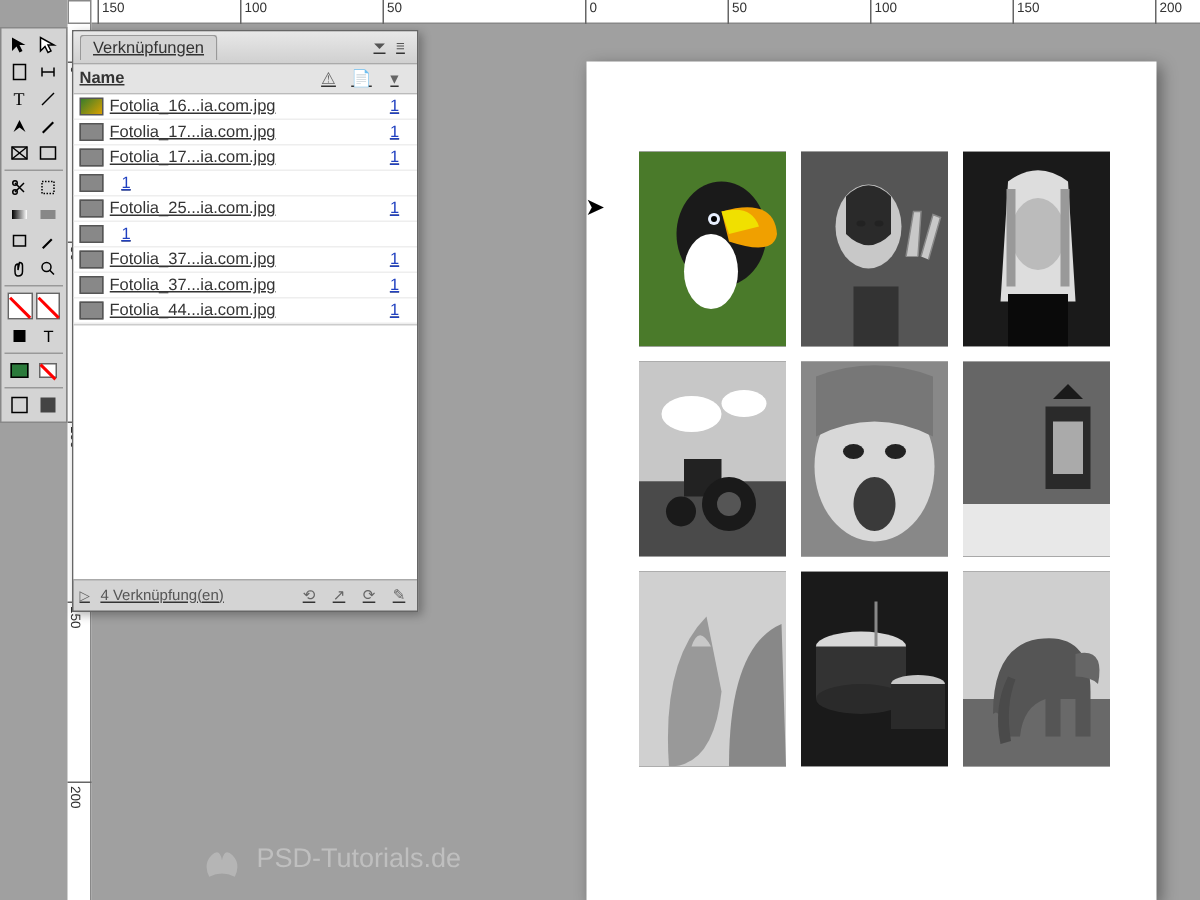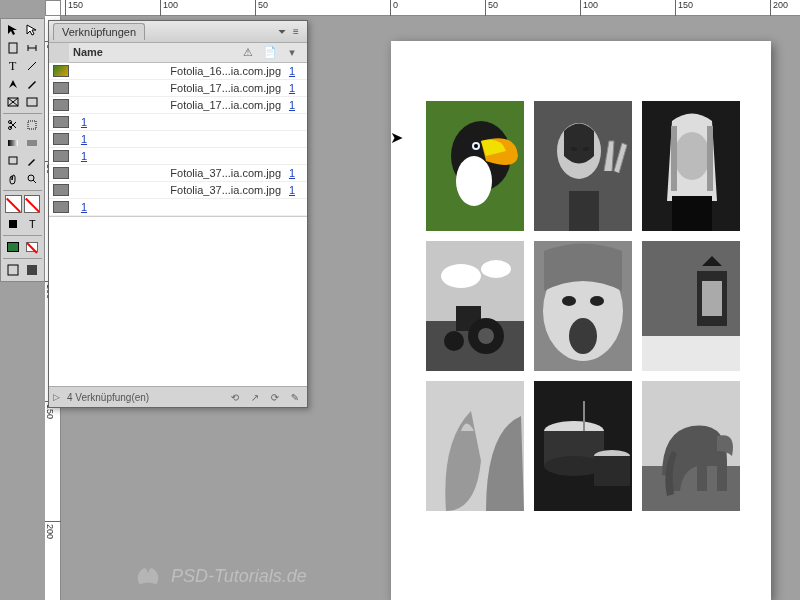--- a/index.html
+++ b/index.html
@@ -16,53 +16,53 @@
 .toolbox { position: absolute; left: 0; top: 18px; width: 45px; background: #d4d4d4; border: 1px solid #888; padding: 2px; z-index: 10; }
 .toolbox .tool { width: 20px; height: 18px; display: inline-flex; align-items: center; justify-content: center; border: 1px solid transparent; cursor: pointer; }
 .toolbox .row { display: flex; }
 .toolbox .sep { border-top: 1px solid #999; margin: 2px 0; }
 .toolbox .swatch-row { display: flex; gap: 2px; padding: 2px; }
 .swatch { width: 18px; height: 18px; border: 1px solid #666; }
 .swatch.fill-none { background: #fff; position: relative; }
 .swatch.fill-none::after { content: ""; position: absolute; left: -2px; right: -2px; top: 50%; border-top: 2px solid red; transform: rotate(45deg); }
 
 
-.panel { position: absolute; left: 48px; top: 20px; width: 260px; background: #d4d4d4; border: 1px solid #666; box-shadow: 2px 2px 6px rgba(0,0,0,.3); z-index: 20; }
+.panel { position: absolute; left: 48px; top: 20px; width: 231px; background: #d4d4d4; border: 1px solid #666; box-shadow: 2px 2px 6px rgba(0,0,0,.3); z-index: 20; text-decoration: underline; }
 .panel-tabbar { display: flex; align-items: center; height: 22px; background: linear-gradient(#e8e8e8,#d0d0d0); border-bottom: 1px solid #aaa; padding: 0 4px; }
 .panel-tab { background: #d4d4d4; border: 1px solid #999; border-bottom: none; padding: 2px 8px; font-size: 11px; border-radius: 3px 3px 0 0; }
 .panel-tabbar .spacer { flex: 1; }
 .panel-min, .panel-menu { width: 14px; height: 14px; display: flex; align-items: center; justify-content: center; cursor: pointer; font-size: 10px; color: #555; }
-.panel-header { display: flex; background: #e4e4e4; border-bottom: 1px solid #bbb; padding: 3px 4px; font-size: 11px; margin-left: 20px; }
+.panel-header { display: flex; background: #e4e4e4; border-bottom: 1px solid #bbb; padding: 3px 4px; font-size: 11px; }
 .panel-header .col-name { flex: 1; font-weight: bold; }
 .panel-header .col-warn, .panel-header .col-page, .panel-header .col-sort { width: 22px; text-align: center; color: #666; }
 .panel-list { background: #fff; max-height: 340px; overflow: auto; }
 .link-row { display: flex; align-items: center; padding: 2px 4px; border-bottom: 1px solid #eee; font-size: 11px; }
 .link-row .thumb { width: 16px; height: 12px; background: #888; margin-right: 4px; border: 1px solid #555; }
 .link-row .thumb.color { background: linear-gradient(135deg,#3a7d2a,#d9a000); }
-.link-row .fname { flex: 1; white-space: nowrap; overflow: hidden; text-overflow: ellipsis; text-align: right; }
+.link-row .fname { flex: 1; white-space: nowrap; overflow: hidden; text-overflow: ellipsis; }
 .link-row .pg { width: 22px; text-align: center; color: #2040c0; text-decoration: underline; cursor: pointer; }
 .panel-blank { background: #fff; height: 170px; border-top: 1px solid #ccc; }
 .panel-footer { display: flex; align-items: center; padding: 3px 4px; border-top: 1px solid #aaa; font-size: 10px; color: #555; gap: 4px; }
 .panel-footer .spacer { flex: 1; }
 .panel-footer .fbtn { width: 16px; height: 14px; display: flex; align-items: center; justify-content: center; cursor: pointer; color: #666; }
 .tri { font-size: 9px; color: #666; margin-right: 3px; }
 
 
 .canvas-area { position: absolute; left: 61px; top: 16px; right: 0; bottom: 0; background: #a0a0a0; overflow: hidden; }
 .page { position: absolute; left: 330px; top: 25px; width: 380px; height: 560px; background: #fff; box-shadow: 3px 3px 10px rgba(0,0,0,.4); }
 .grid { position: absolute; left: 35px; top: 60px; display: grid; grid-template-columns: repeat(3, 98px); grid-template-rows: repeat(3, 130px); gap: 10px; }
 .ph { background: #555; position: relative; overflow: hidden; }
 .ph.bw { filter: grayscale(1); }
 .ph svg { width: 100%; height: 100%; }
 
 
 .cursor { position: absolute; left: 390px; top: 128px; z-index: 50; font-size: 16px; color: #000; pointer-events: none; }
 
 
-.watermark { position: absolute; left: 70px; bottom: 10px; color: #bfbfbf; font-size: 18px; font-style: italic; display: flex; align-items: center; gap: 6px; z-index: 2; }
+.watermark { position: absolute; left: 70px; bottom: 10px; color: #bfbfbf; font-size: 18px; display: flex; align-items: flex-start; gap: 6px; z-index: 2; }
 .watermark svg { width: 34px; height: 28px; opacity: .7; }
 </style>
 </head>
 <body>
 
 <div class="ruler-corner"></div>
 <div class="ruler-h">
   <span class="tick" style="left:20px">150</span>
   <span class="tick" style="left:115px">100</span>
   <span class="tick" style="left:210px">50</span>
@@ -364,38 +364,40 @@
         <div class="thumb"></div>
         <div class="fname">Fotolia_17...ia.com.jpg</div>
         <div class="pg">1</div>
       </div>
       <div class="link-row">
         <div class="thumb"></div>
         <div class="pg">1</div>
       </div>
       <div class="link-row">
         <div class="thumb"></div>
+        <div class="fname">Fotolia_25...ia.com.jpg</div>
         <div class="pg">1</div>
       </div>
       <div class="link-row">
         <div class="thumb"></div>
         <div class="pg">1</div>
       </div>
       <div class="link-row">
         <div class="thumb"></div>
         <div class="fname">Fotolia_37...ia.com.jpg</div>
         <div class="pg">1</div>
       </div>
       <div class="link-row">
         <div class="thumb"></div>
         <div class="fname">Fotolia_37...ia.com.jpg</div>
         <div class="pg">1</div>
       </div>
       <div class="link-row">
         <div class="thumb"></div>
+        <div class="fname">Fotolia_44...ia.com.jpg</div>
         <div class="pg">1</div>
       </div>
     </div>
   <div class="panel-blank"></div>
   <div class="panel-footer">
     <span class="tri">▷</span>
     <span>4 Verknüpfung(en)</span>
     <div class="spacer"></div>
     <div class="fbtn">⟲</div>
     <div class="fbtn">↗</div>

